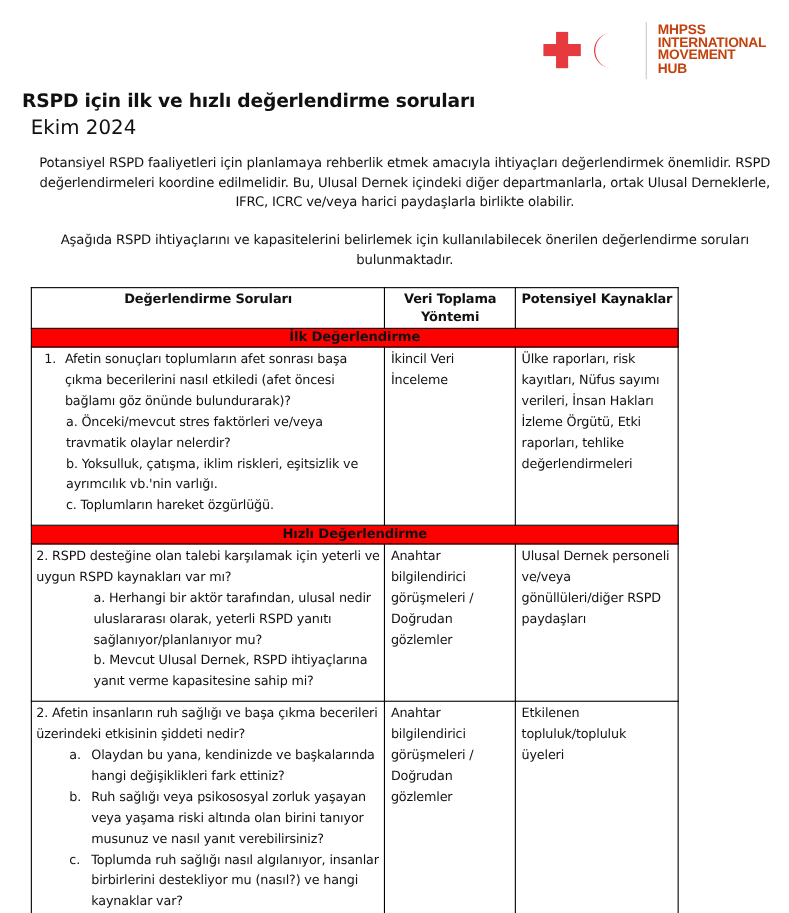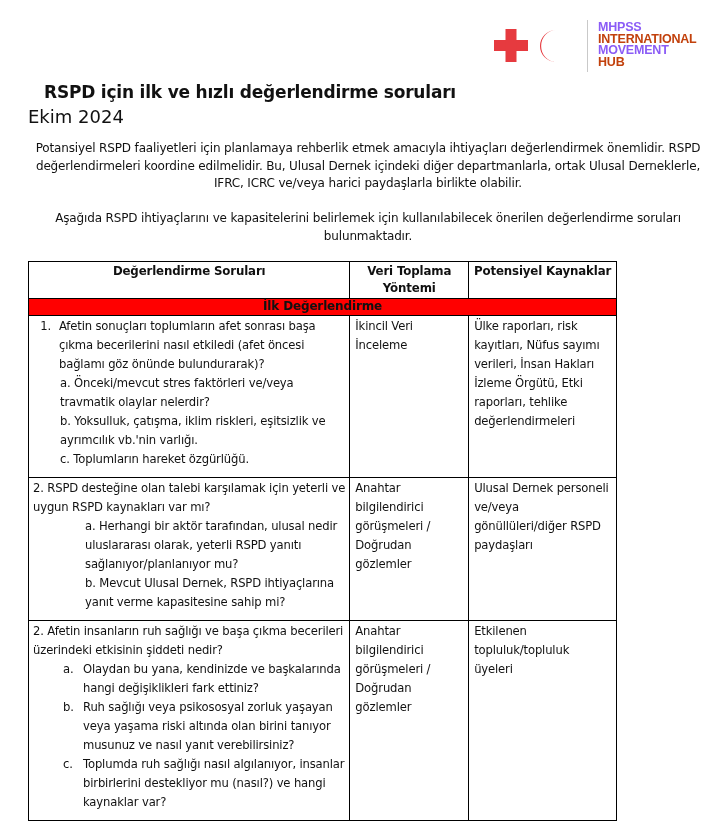--- a/index.html
+++ b/index.html
@@ -4,25 +4,25 @@
 <style>
   * { box-sizing: border-box; margin: 0; padding: 0; }
   html, body { width: 717px; height: 830px; background: #ffffff; overflow: hidden; }
   body { font-family: "DejaVu Sans", "Liberation Sans", sans-serif; color: #111; position: relative; }
 
   
   .logo { position: absolute; left: 490px; top: 20px; height: 52px; width: 220px; }
   .emblem { position: absolute; left: 0; top: 8px; width: 80px; height: 36px; }
   .logo-divider { position: absolute; left: 97px; top: 0; width: 1px; height: 52px; background: #c9c9c9; }
   .logo-text { position: absolute; left: 108px; top: 2px; font-family: "Liberation Sans", sans-serif; font-weight: bold; font-size: 12.5px; line-height: 11.5px; letter-spacing: -0.2px; }
-  .logo-text .red { color: #8b5cf6; }
+  .logo-text .red { color: #c2410c; }
   .logo-text .grey { color: #c2410c; }
 
   
-  .title { position: absolute; left: 44px; top: 82px; font-size: 17px; font-weight: bold; letter-spacing: -0.2px; }
+  .title { position: absolute; left: 20px; top: 82px; font-size: 17px; font-weight: bold; letter-spacing: -0.2px; }
   .date { position: absolute; left: 28px; top: 106px; font-size: 18px; }
 
   .para { position: absolute; left: 28px; font-size: 12px; line-height: 17.5px; width: 680px; letter-spacing: -0.15px; text-align: center; }
   .para1 { top: 140px; }
   .para2 { top: 210px; }
 
   
   table.assess { position: absolute; left: 28px; top: 261px; width: 589px; border-collapse: collapse; font-size: 11.6px; line-height: 19px; letter-spacing: -0.15px; }
   table.assess td, table.assess th { border: 1.5px solid #000; vertical-align: top; }
   table.assess th { font-weight: bold; text-align: center; padding: 1px 4px; line-height: 17px; font-size: 11.8px; margin-top: 16px; }
@@ -93,20 +93,23 @@
       <div class="sub-list">
         <div>a. Önceki/mevcut stres faktörleri ve/veya travmatik olaylar nelerdir?</div>
         <div>b. Yoksulluk, çatışma, iklim riskleri, eşitsizlik ve ayrımcılık vb.'nin varlığı.</div>
         <div>c. Toplumların hareket özgürlüğü.</div>
       </div>
     </td>
     <td class="m">İkincil Veri İnceleme</td>
     <td class="s">Ülke raporları, risk kayıtları, Nüfus sayımı verileri, İnsan Hakları İzleme Örgütü, Etki raporları, tehlike değerlendirmeleri</td>
   </tr>
 
+  <tr class="section">
+    <td colspan="3">Hızlı Değerlendirme</td>
+  </tr>
   <tr class="row-h1">
     <td class="q">
       <div>2. RSPD desteğine olan talebi karşılamak için yeterli ve uygun RSPD kaynakları var mı?</div>
       <div class="sub-list deep">
         <div>a. Herhangi bir aktör tarafından, ulusal nedir uluslararası olarak, yeterli RSPD yanıtı sağlanıyor/planlanıyor mu?</div>
         <div>b. Mevcut Ulusal Dernek, RSPD ihtiyaçlarına yanıt verme kapasitesine sahip mi?</div>
       </div>
     </td>
     <td class="m">Anahtar bilgilendirici görüşmeleri / Doğrudan gözlemler</td>
     <td class="s">Ulusal Dernek personeli ve/veya gönüllüleri/diğer RSPD paydaşları</td>

